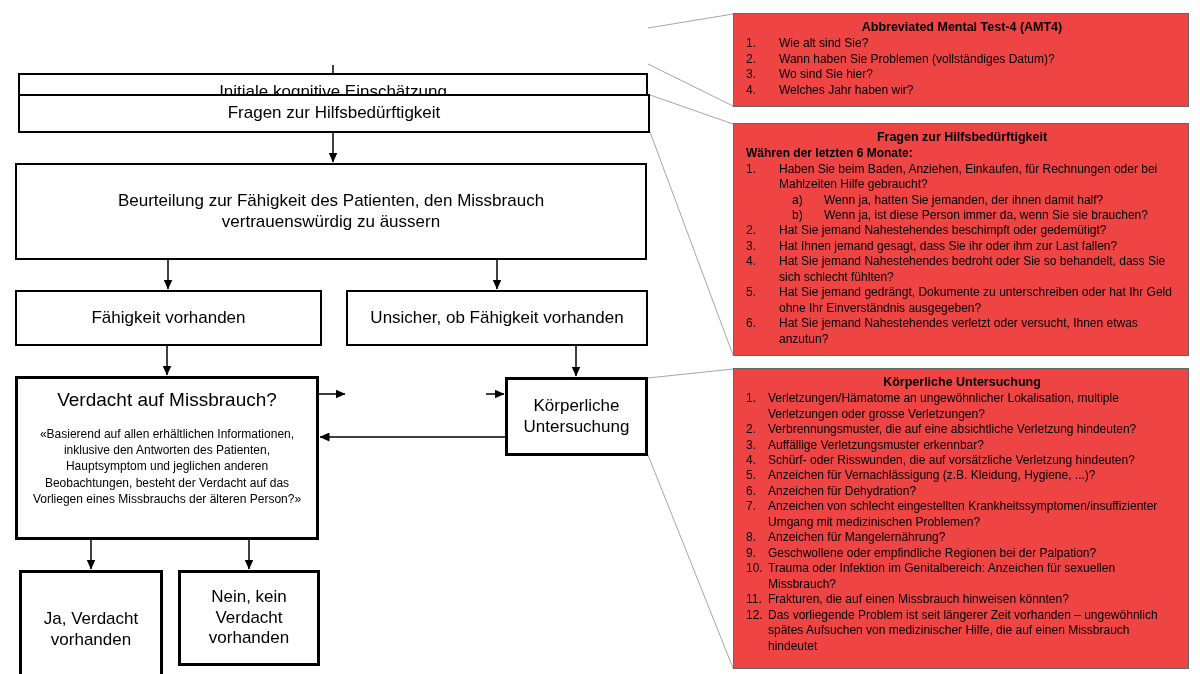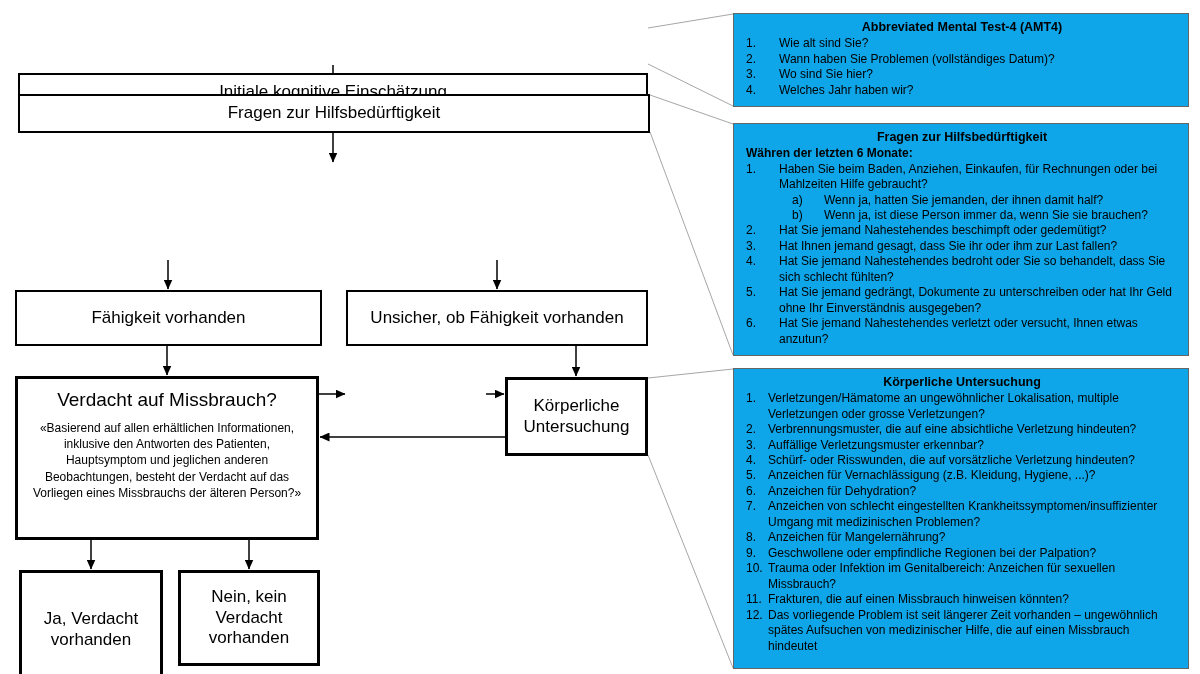--- a/index.html
+++ b/index.html
@@ -12,28 +12,28 @@
   .thick{border-width:3px;}
 
   .b-initial{left:18px;top:27px;width:630px;height:38px;margin-top:46px;}
   .b-fragen{left:18px;top:94px;width:632px;height:39px;}
   .b-beurteilung{left:15px;top:163px;width:632px;height:97px;padding:0 45px;}
   .b-faehigkeit{left:15px;top:290px;width:307px;height:56px;}
   .b-unsicherf{left:346px;top:290px;width:302px;height:56px;}
   .b-verdacht{left:15px;top:376px;width:304px;height:164px;flex-direction:column;
               justify-content:flex-start;padding:10px 5px 4px;}
   .v-title{font-size:19px;line-height:1.15;}
-  .v-sub{font-size:12px;line-height:1.36;margin-top:9px;}
+  .v-sub{font-size:12px;line-height:1.36;margin-top:15px;}
   .b-unsicher{left:346px;top:377px;width:140px;height:38px;}
   .b-koerper{left:505px;top:377px;width:143px;height:79px;padding:0 10px;}
   .b-ja{left:19px;top:570px;width:144px;height:120px;padding:0 16px;}
   .b-nein{left:178px;top:570px;width:142px;height:96px;padding:8px 16px;}
 
   .panel{position:absolute;left:733px;width:456px;box-sizing:border-box;border:1px solid #666;
-         background:#0ea5e9;padding:4px 10px 4px 12px;font-size:12px;line-height:1.29;}
+         background:#ef4444;padding:4px 10px 4px 12px;font-size:12px;line-height:1.29;}
   .p1{top:13px;height:94px;}
   .p2{top:123px;height:233px;}
   .p3{top:368px;height:301px;}
   .panel-title{font-weight:bold;text-align:center;font-size:12.5px;margin:1px 0 1px;}
   .p-intro{font-weight:bold;}
   .row{display:grid;grid-template-columns:33px 1fr;}
   .p3 .row{grid-template-columns:22px 1fr;}
   .subrow{display:grid;grid-template-columns:32px 1fr;margin-left:46px;}
   .num{white-space:nowrap;}
 </style>
@@ -70,20 +70,21 @@
       <line x1="505" y1="437" x2="320" y2="437"></line>
       <line x1="91" y1="540" x2="91" y2="569"></line>
       <line x1="249" y1="540" x2="249" y2="569"></line>
     </g>
   </svg>
 
   <div class="fbox b-initial">Initiale kognitive Einschätzung</div>
 
   <div class="fbox b-fragen">Fragen zur Hilfsbedürftigkeit</div>
 
+  <div class="fbox b-beurteilung">Beurteilung zur Fähigkeit des Patienten, den Missbrauch vertrauenswürdig zu äussern</div>
 
   <div class="fbox b-faehigkeit">Fähigkeit vorhanden</div>
 
   <div class="fbox b-unsicherf">Unsicher, ob Fähigkeit vorhanden</div>
 
   <div class="fbox thick b-verdacht">
     <div class="v-title">Verdacht auf Missbrauch?</div>
     <div class="v-sub">«Basierend auf allen erhältlichen Informationen, inklusive den Antworten des Patienten, Hauptsymptom und jeglichen anderen Beobachtungen, besteht der Verdacht auf das Vorliegen eines Missbrauchs der älteren Person?»</div>
   </div>
 

